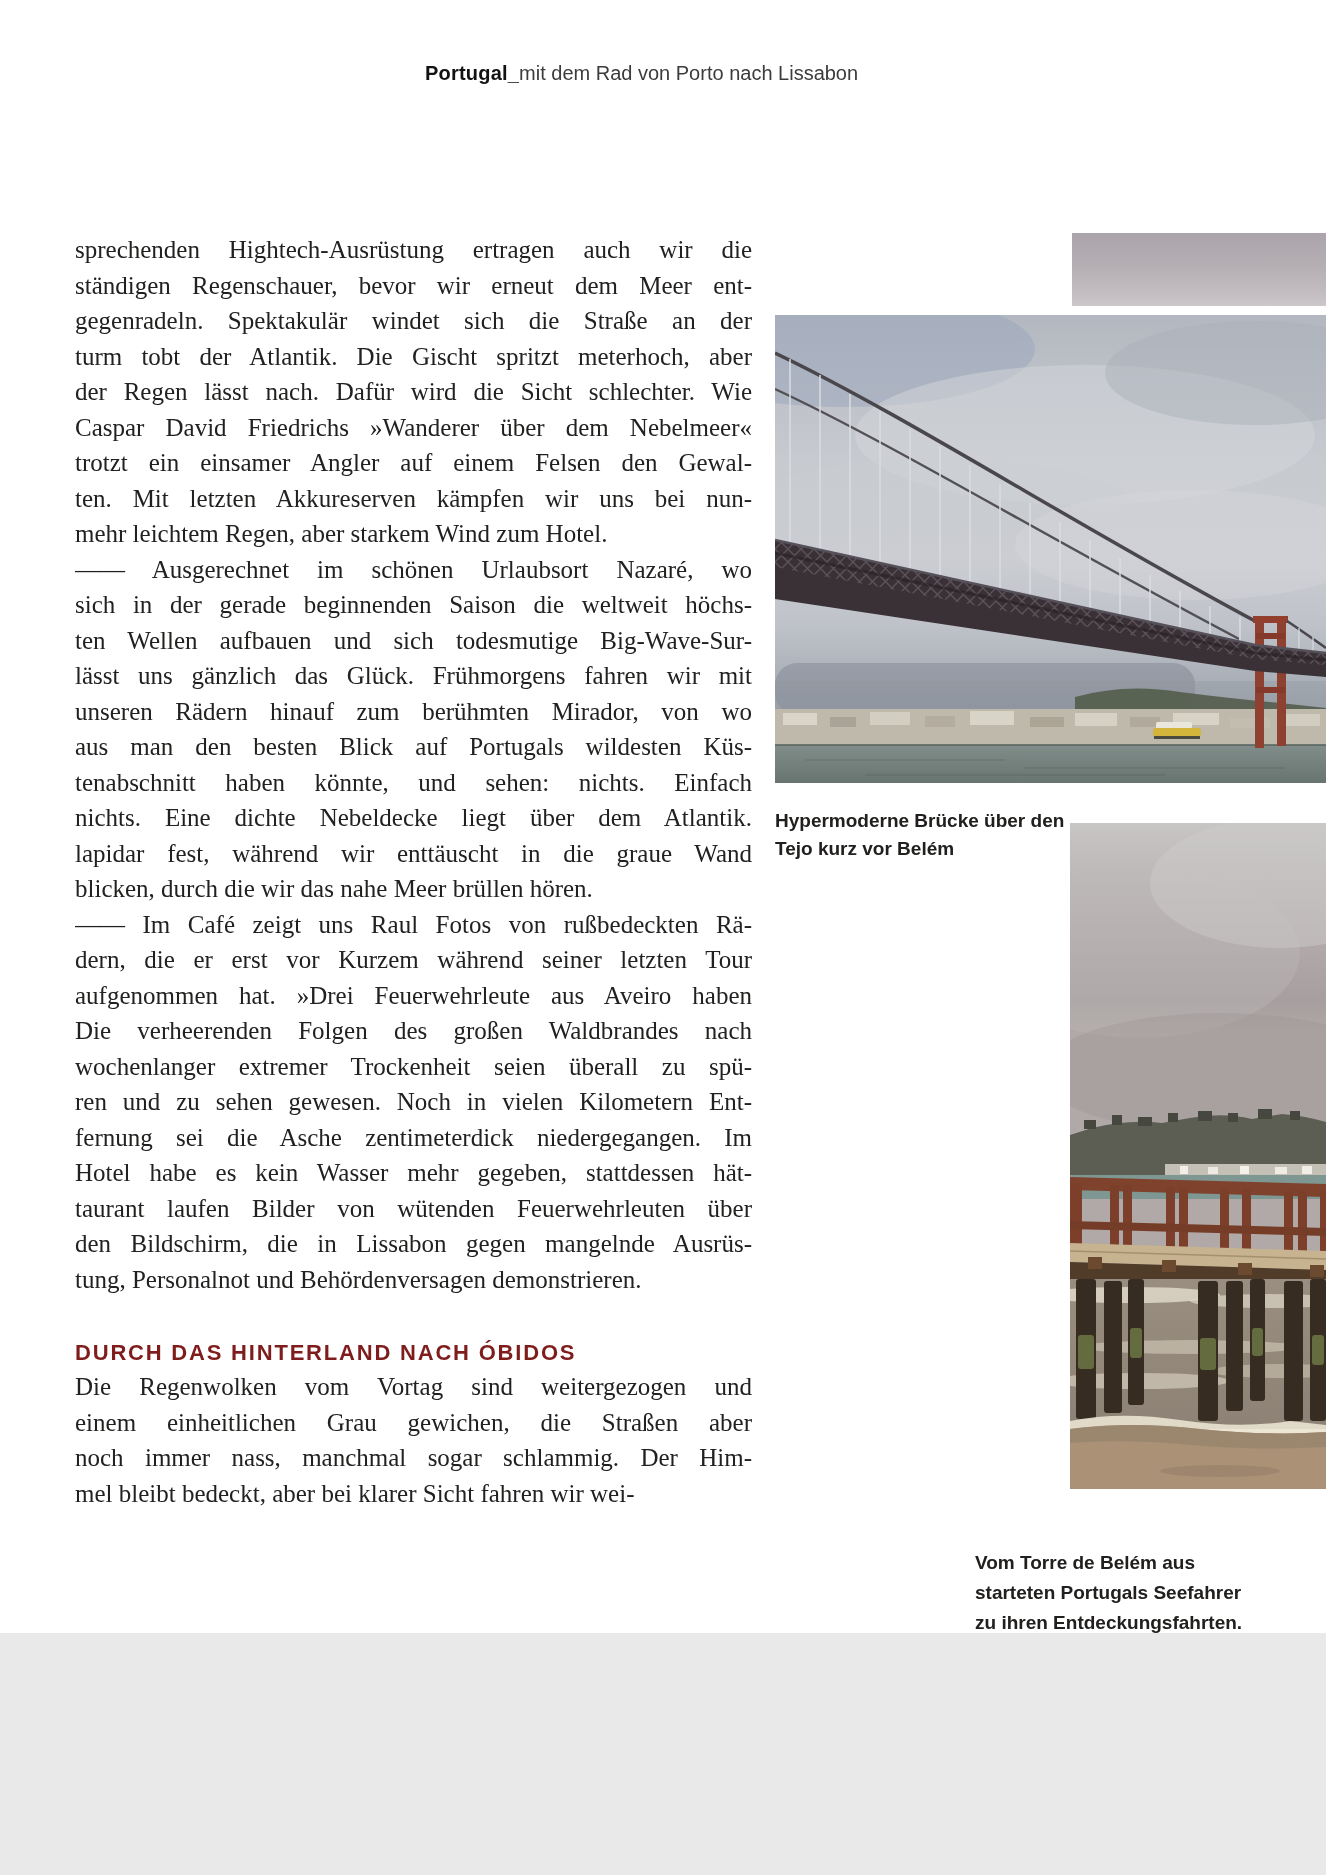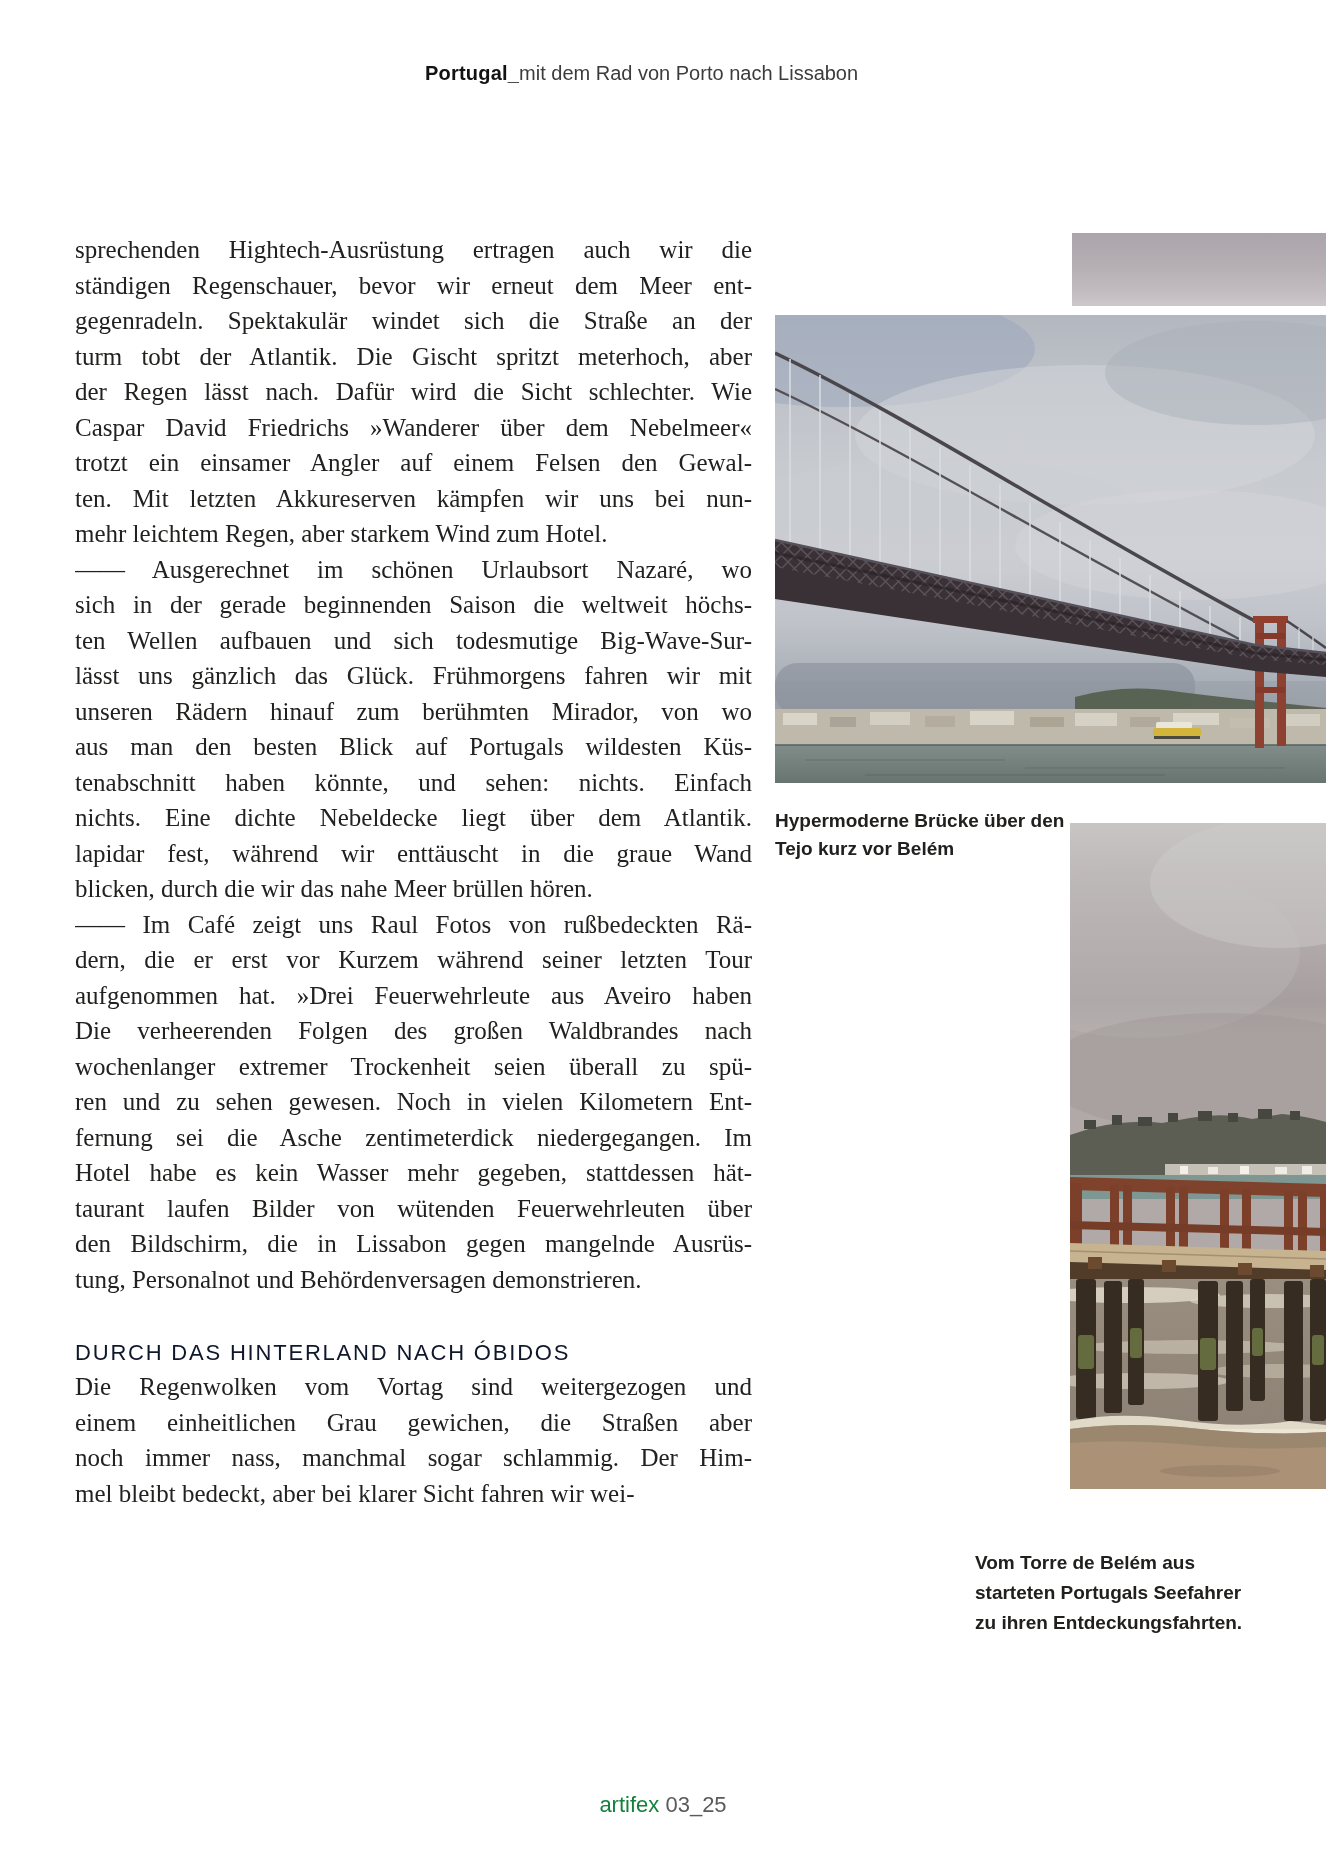--- a/index.html
+++ b/index.html
@@ -1,31 +1,31 @@
 <!DOCTYPE html>
 <html><head>
 <meta charset="utf-8">
 <style>
   html,body{margin:0;padding:0;background:#e9e9e9;}
-  #page{position:relative;width:1326px;height:1875px;background:#ffffff;overflow:hidden;
+  #page{position:relative;width:1326px;height:1633px;background:#ffffff;overflow:hidden;
         font-family:"Liberation Sans",sans-serif;color:#1f1f1f;}
   
   #header{position:absolute;left:425px;top:62px;font-size:20px;white-space:nowrap;}
   #header .brand{font-weight:700;color:#121212;letter-spacing:.2px;}
   #header .sub{font-weight:400;color:#3c3c3c;}
   
   #bodycol{position:absolute;left:75px;top:232px;width:677px;
            font-family:"Liberation Serif","DejaVu Serif",serif;
            font-size:25px;line-height:35.5px;color:#222120;}
   .para{margin:0;}
   .tl{height:35.5px;overflow:hidden;text-align:justify;text-align-last:justify;}
   .tl.last{text-align-last:left;}
   #subhead{margin-top:40px;height:32px;line-height:32px;
-           font-family:"Liberation Sans",sans-serif;font-weight:400;
-           font-size:22px;letter-spacing:1.8px;color:#0f172a;}
+           font-family:"Liberation Sans",sans-serif;font-weight:700;
+           font-size:22px;letter-spacing:1.8px;color:#7f1d1d;}
   #closing{margin-top:0;}
   
   #fragment{position:absolute;left:1072px;top:233px;width:254px;height:73px;
             background:linear-gradient(180deg,#aba4ab 0%,#b5aeb3 45%,#c2bcc0 80%,#ccc7ca 100%);}
   #photo-bridge{position:absolute;left:775px;top:315px;width:551px;height:468px;}
   #photo-pier{position:absolute;left:1070px;top:823px;width:256px;height:666px;}
   #photo-bridge svg,#photo-pier svg{display:block;width:100%;height:100%;}
   
   .caption{position:absolute;font-size:19px;line-height:28px;font-weight:700;color:#21201e;}
   #caption-bridge{left:775px;top:807px;width:330px;}

